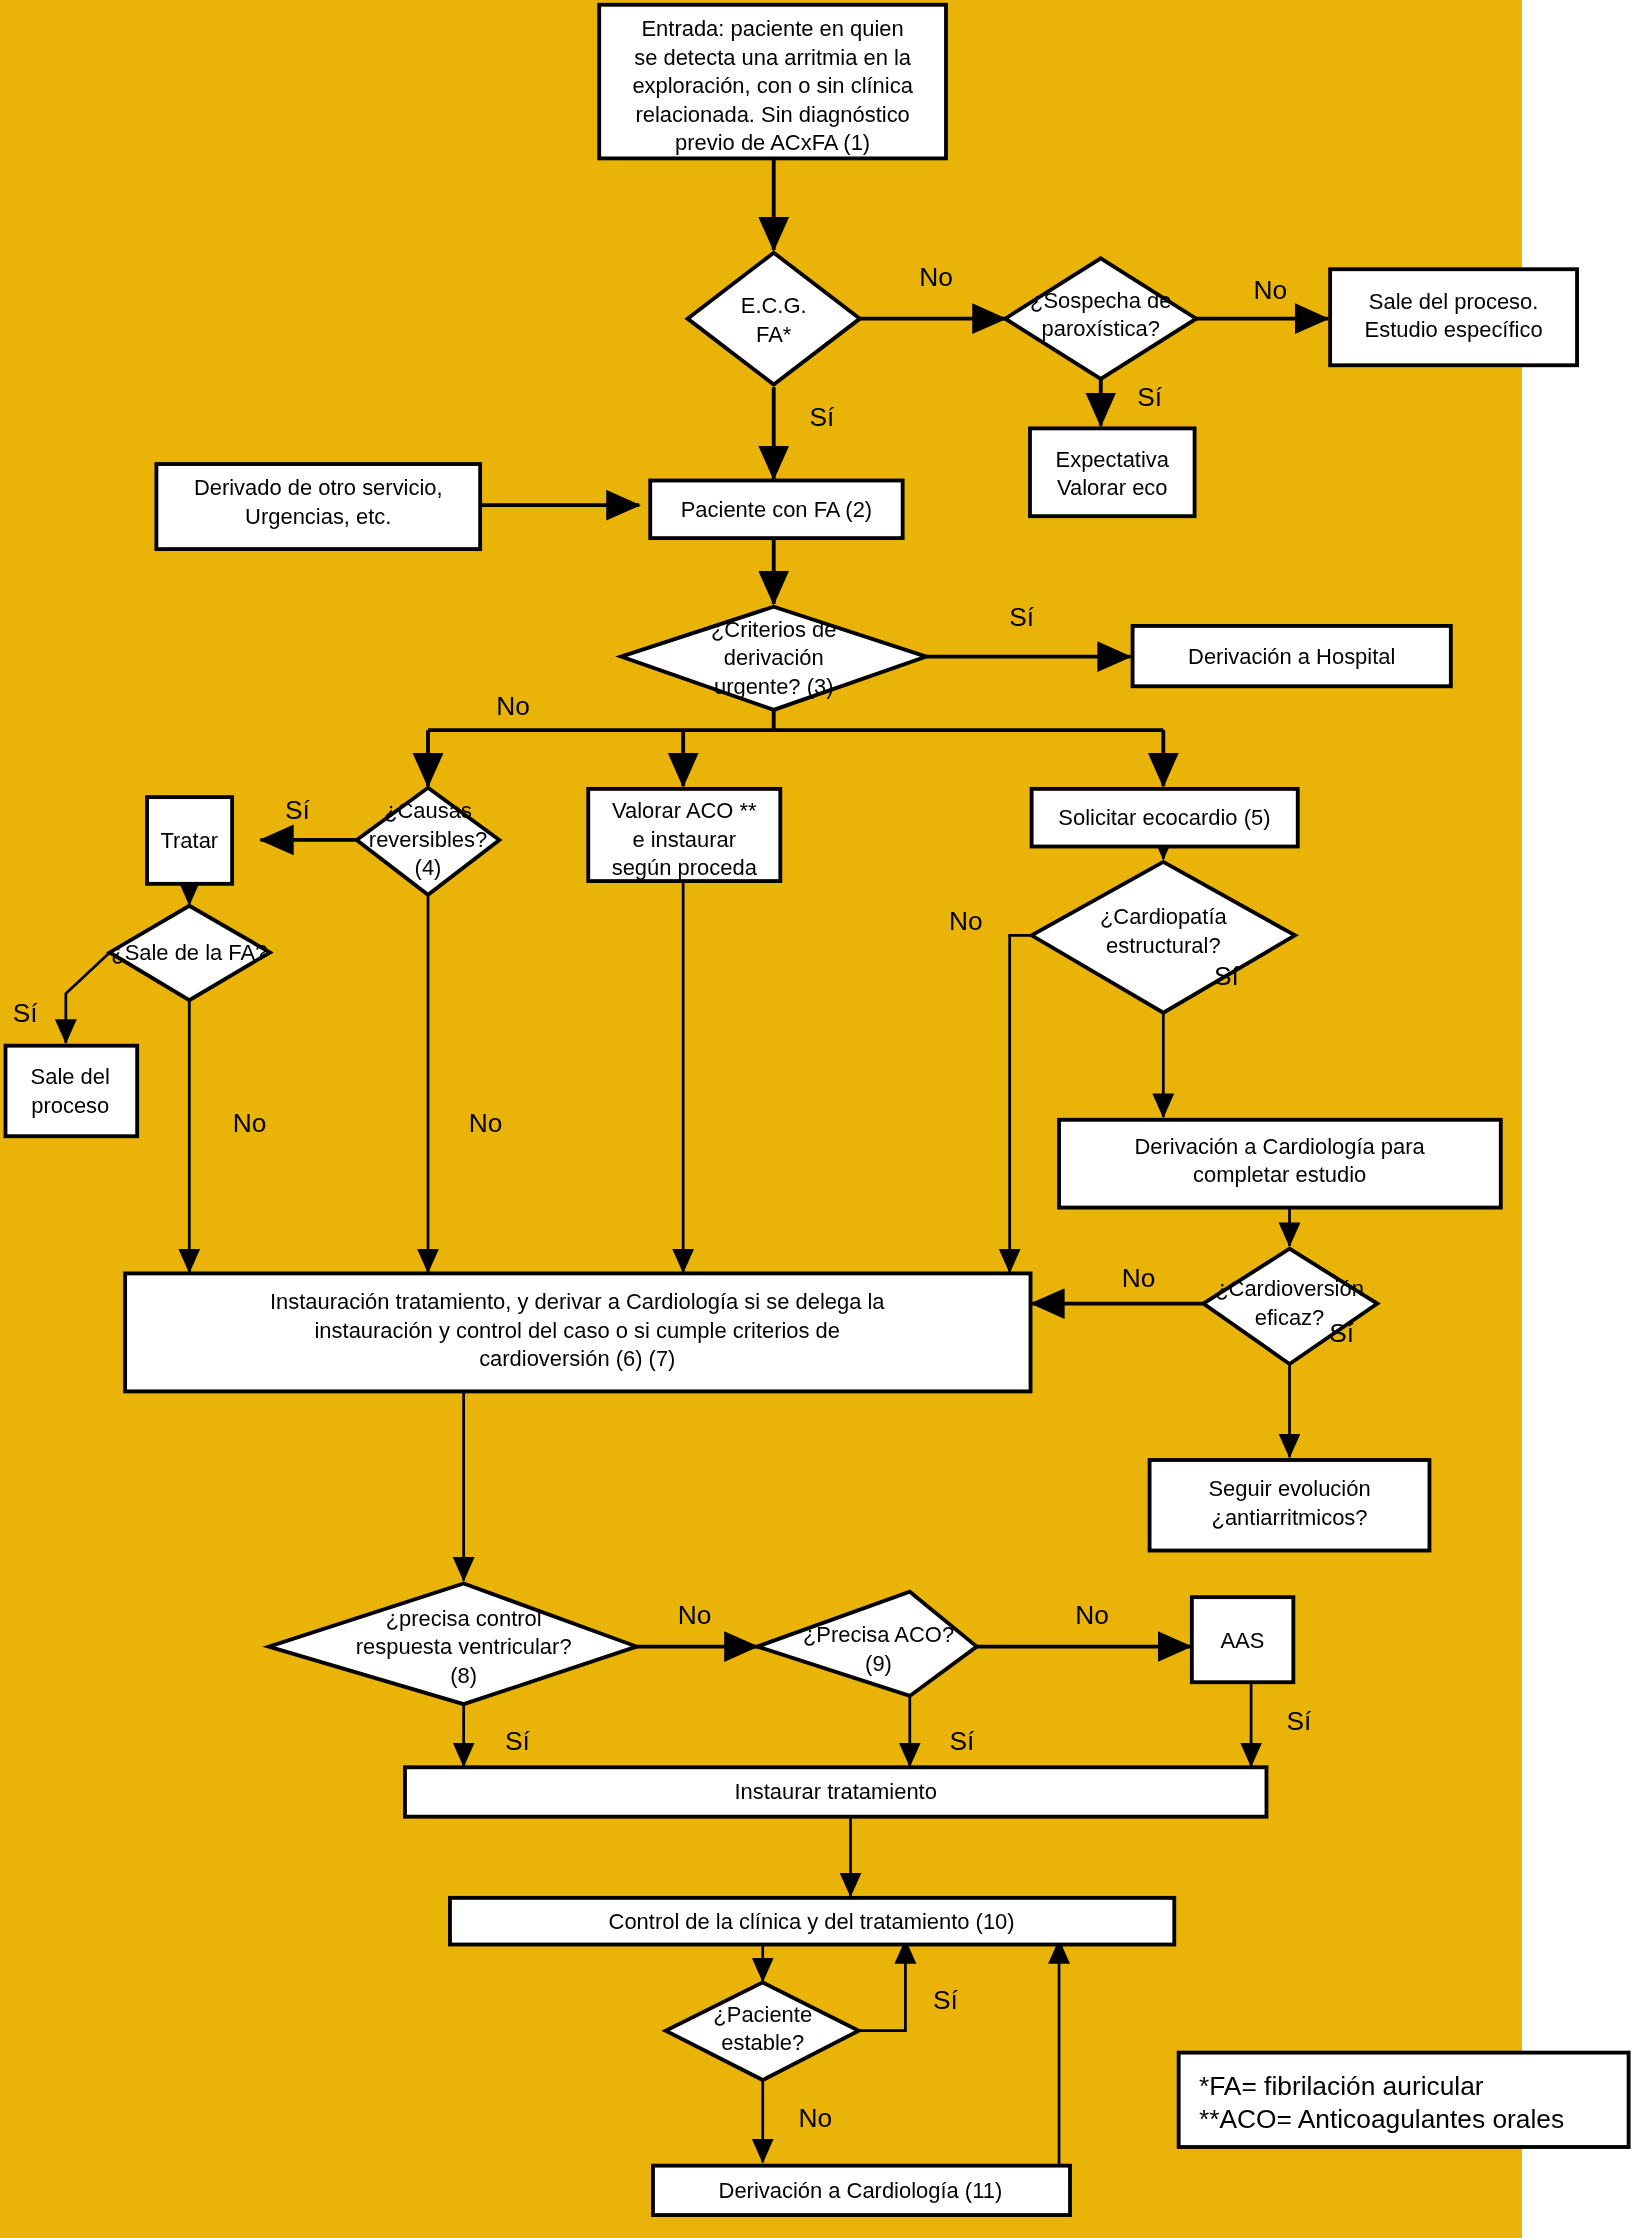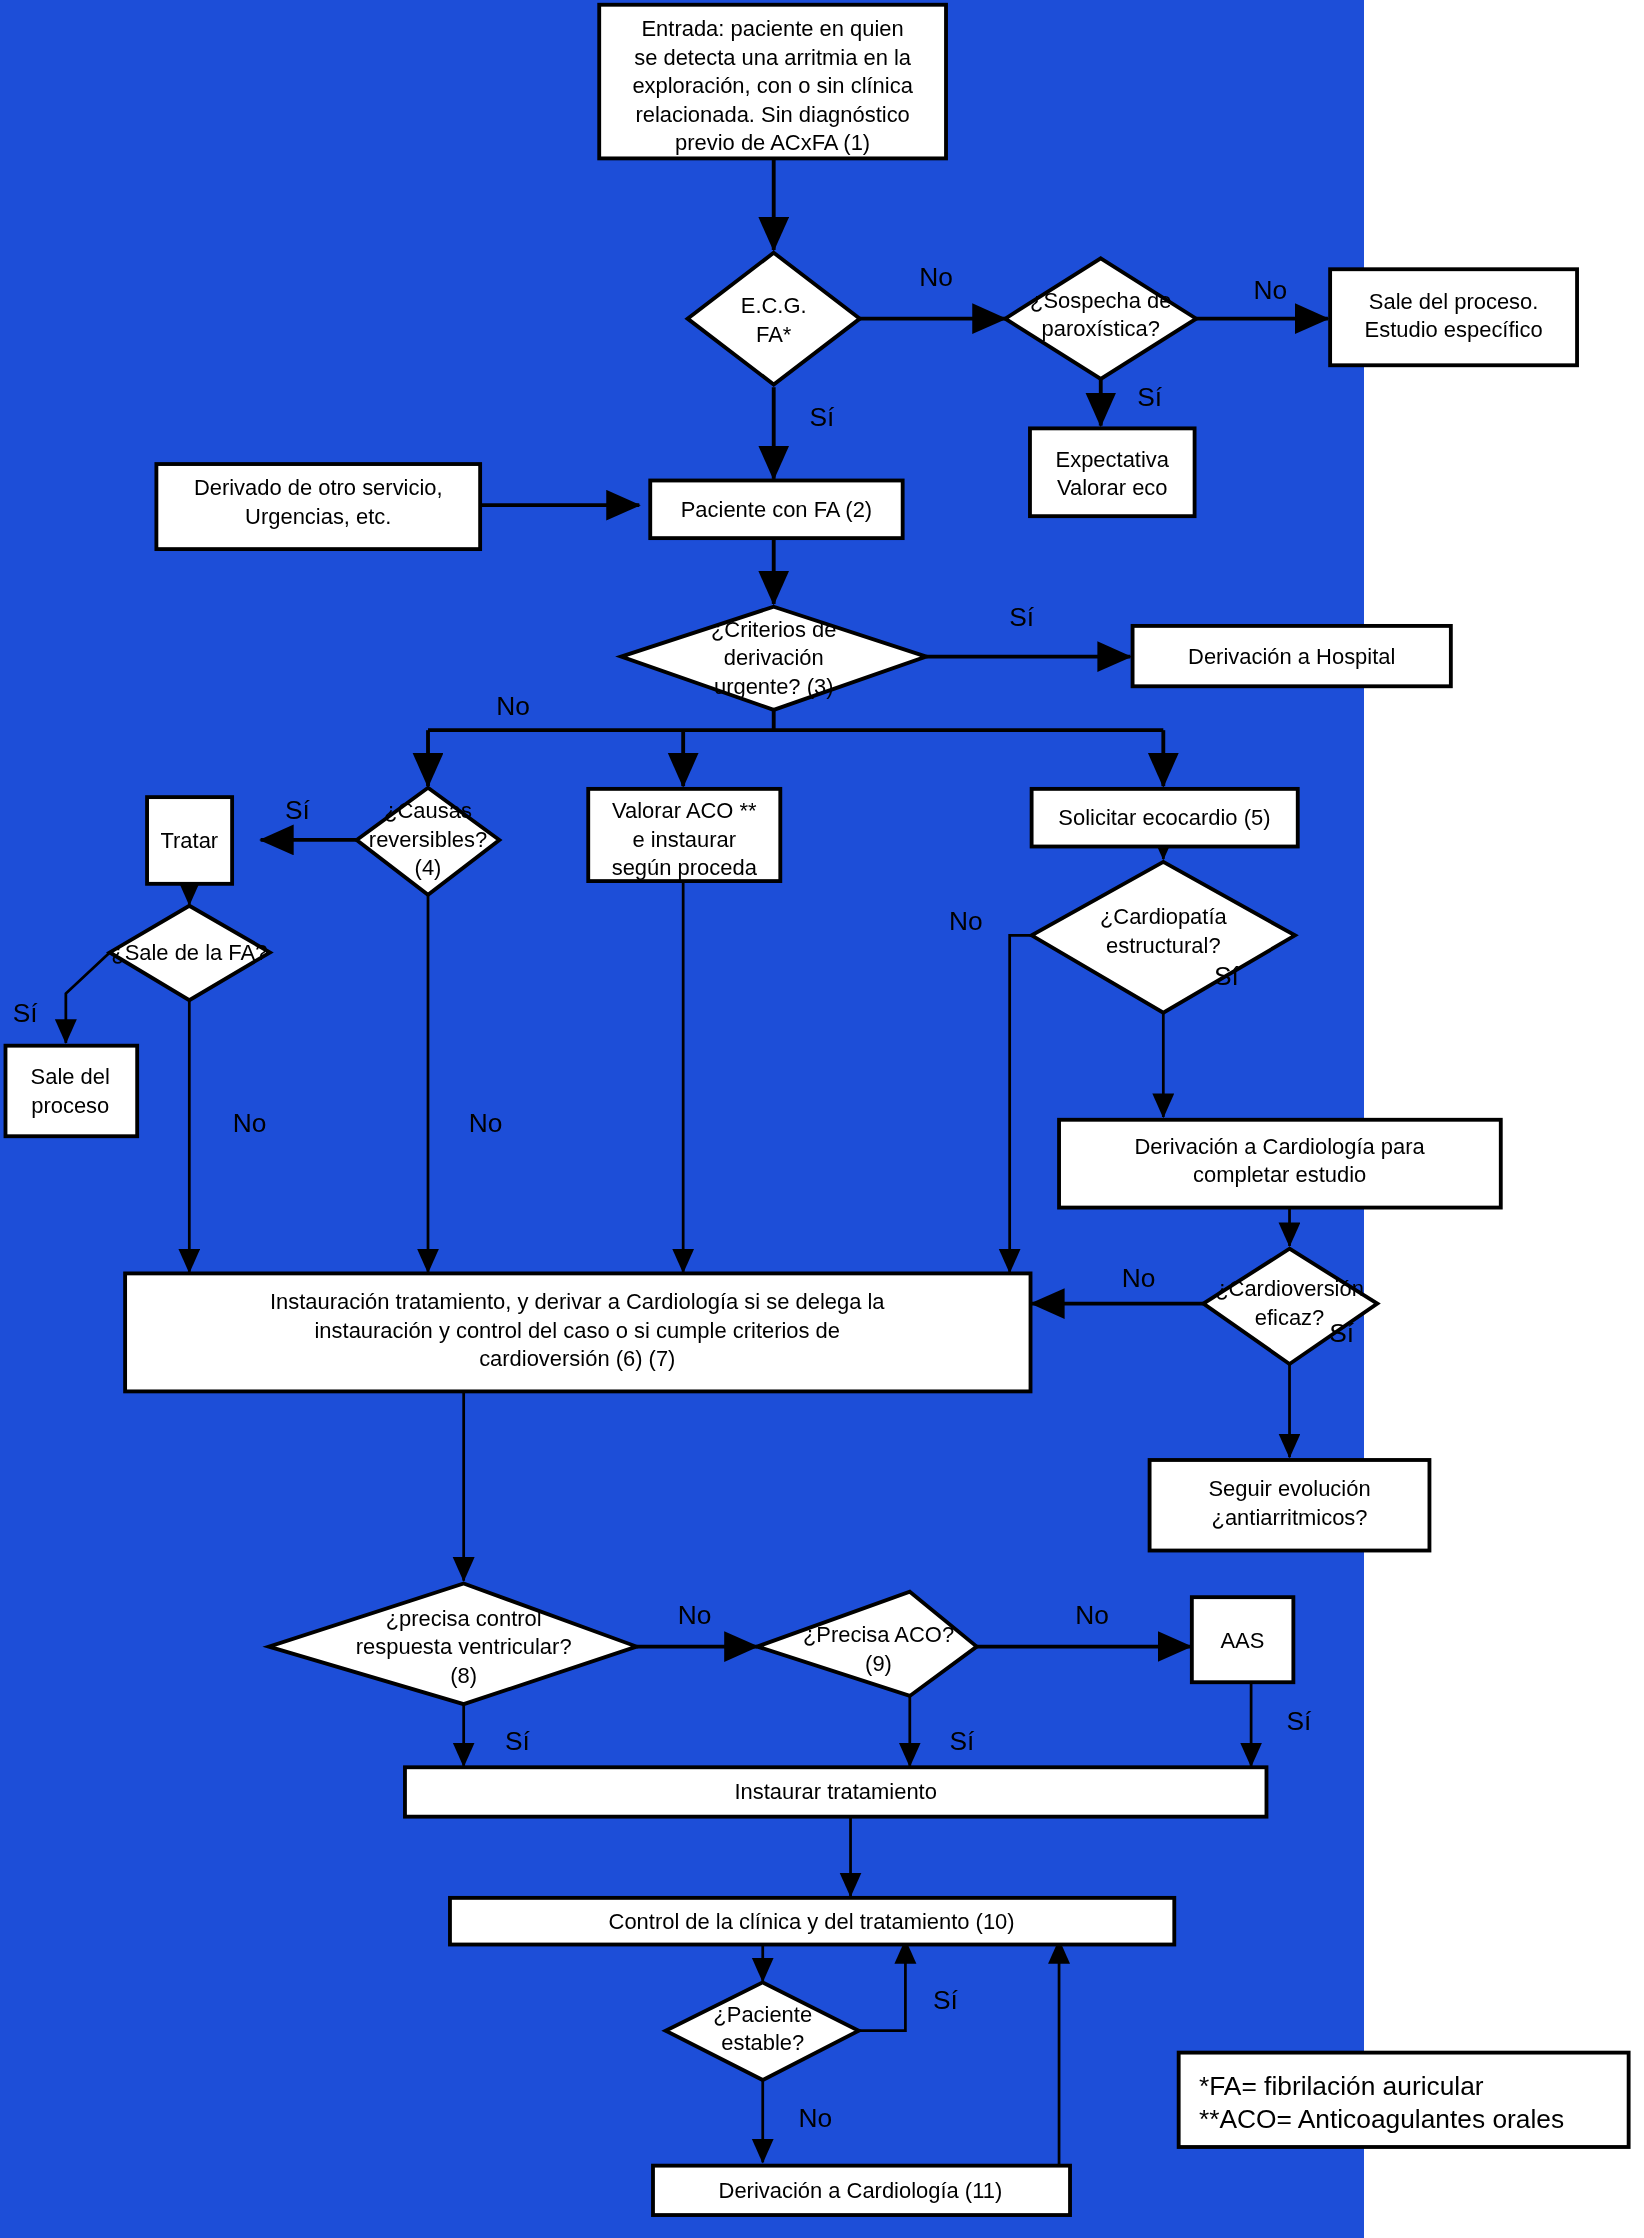--- a/index.html
+++ b/index.html
@@ -1,16 +1,16 @@
 <!DOCTYPE html>
 <html style="font-size:8.8px"><head>
 <meta charset="utf-8">
 <style>
   html,body{margin:0;padding:0;background:#ffffff;}
-  #page{position:relative;width:1364px;height:2239px;background:#1d4ed8;
+  #page{position:relative;width:1522px;height:2239px;background:#eab308;
         font-family:"Liberation Sans",sans-serif;}
   svg{position:absolute;top:0;left:0;width:1644px;height:2239px;}
   .node-text{font-family:"Liberation Sans",sans-serif;fill:#000000;font-size:40px;text-anchor:middle;}
   .edge-label{font-family:"Liberation Sans",sans-serif;fill:#000000;font-size:48px;text-anchor:middle;}
   .legend-text{font-family:"Liberation Sans",sans-serif;fill:#000000;font-size:48px;text-anchor:start;}
   .shape{fill:#ffffff;stroke:#000000;stroke-width:7;}
   .conn{stroke:#000000;stroke-width:7;fill:none;}
   .conn-thin{stroke:#000000;stroke-width:5;fill:none;}
   .arrowfill{fill:#000000;}
 </style>

